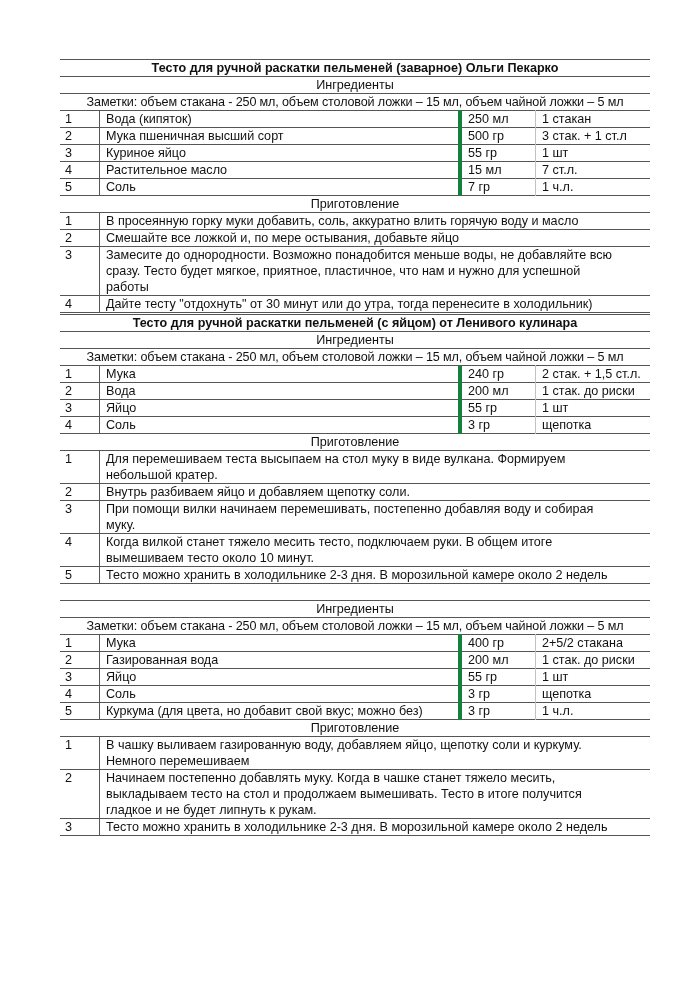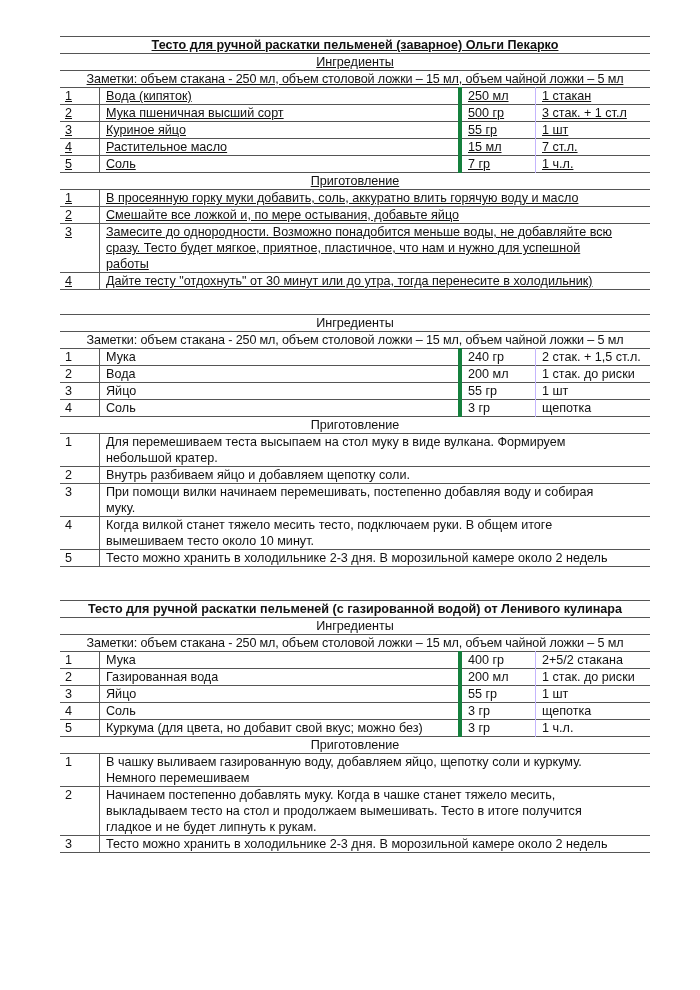--- a/index.html
+++ b/index.html
@@ -9,21 +9,21 @@
   .recipe td { padding: 0 0 0 5px; vertical-align: top; border-top: 1px solid #555; }
   .recipe tr:last-child td { border-bottom: 1px solid #555; }
   .recipe td.c-num { width: 34px; border-right: 1px solid #555; }
   .recipe td.c-name { width: 352px; border-right: 4px solid #15803d; padding-left: 6px; }
   .recipe td.c-qty { width: 67px; border-right: 1px solid #c4b5fd; padding-left: 6px; }
   .recipe td.c-meas { padding-left: 6px; white-space: nowrap; margin-left: 40px; }
   .recipe td.full { text-align: center; padding: 0; }
   .recipe td.title { font-weight: bold; }
   .recipe td.notes { white-space: nowrap; letter-spacing: -0.15px; }
   .recipe td.step { padding-left: 6px; padding-right: 30px; }
-  #t1 { top: 36px; text-decoration: underline; }
+  #t1 { top: 59px; }
   #t2 { top: 314px; }
   #t3 { top: 600px; }
 </style>
 </head>
 <body>
 
 <table class="recipe" id="t1">
     <tbody>
       <tr>
         <td class="full title" colspan="4">Тесто для ручной раскатки пельменей (заварное) Ольги Пекарко</td>
@@ -81,20 +81,23 @@
       </tr>
       <tr>
         <td class="c-num">4</td>
         <td class="step" colspan="3">Дайте тесту "отдохнуть" от 30 минут или до утра, тогда перенесите в холодильник)</td>
       </tr>
     </tbody>
   </table>
 <table class="recipe" id="t2">
     <tbody>
       <tr>
+        <td class="full title" colspan="4">Тесто для ручной раскатки пельменей (с яйцом) от Ленивого кулинара</td>
+      </tr>
+      <tr>
         <td class="full" colspan="4">Ингредиенты</td>
       </tr>
       <tr>
         <td class="full notes" colspan="4">Заметки: объем стакана - 250 мл, объем столовой ложки – 15 мл, объем чайной ложки – 5 мл</td>
       </tr>
       <tr>
         <td class="c-num">1</td>
         <td class="c-name">Мука</td>
         <td class="c-qty">240 гр</td>
         <td class="c-meas">2 стак. + 1,5 ст.л.</td>
@@ -138,23 +141,20 @@
       </tr>
       <tr>
         <td class="c-num">5</td>
         <td class="step" colspan="3">Тесто можно хранить в холодильнике 2-3 дня. В морозильной камере около 2 недель</td>
       </tr>
     </tbody>
   </table>
 <table class="recipe" id="t3">
     <tbody>
       <tr>
-        <td class="full title" colspan="4">Тесто для ручной раскатки пельменей (с газированной водой) от Ленивого кулинара</td>
-      </tr>
-      <tr>
         <td class="full" colspan="4">Ингредиенты</td>
       </tr>
       <tr>
         <td class="full notes" colspan="4">Заметки: объем стакана - 250 мл, объем столовой ложки – 15 мл, объем чайной ложки – 5 мл</td>
       </tr>
       <tr>
         <td class="c-num">1</td>
         <td class="c-name">Мука</td>
         <td class="c-qty">400 гр</td>
         <td class="c-meas">2+5/2 стакана</td>

